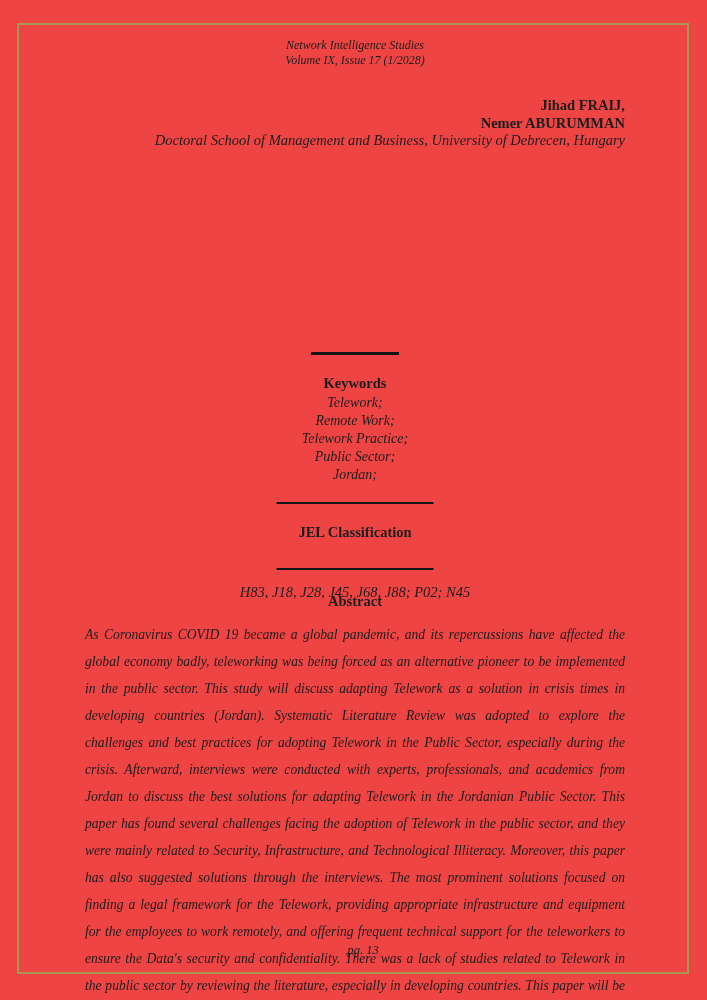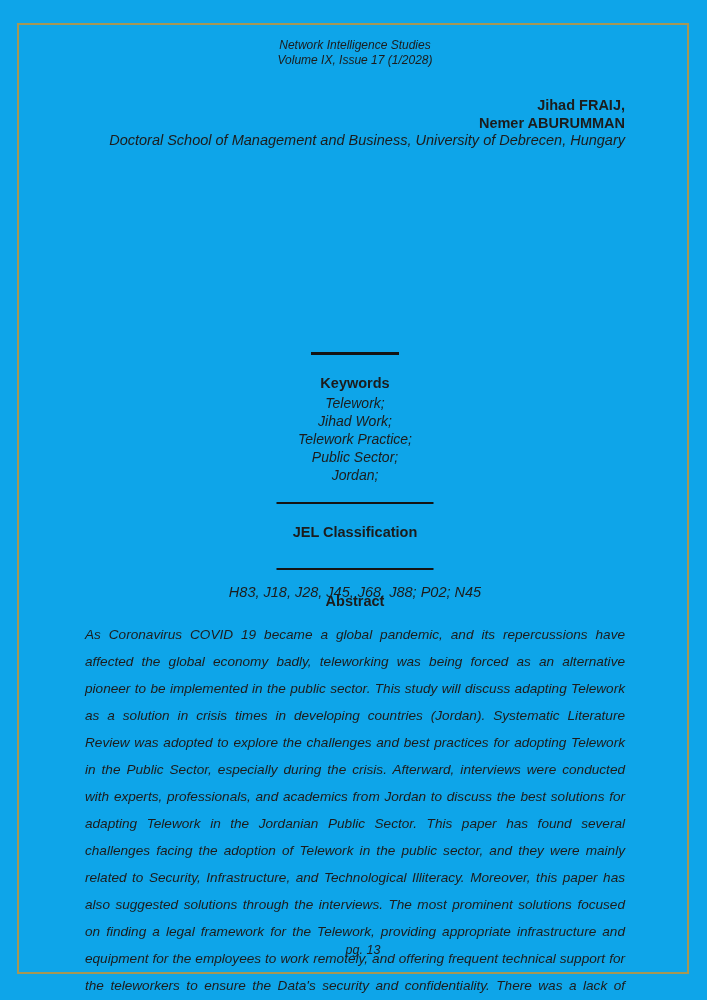--- a/index.html
+++ b/index.html
@@ -1,21 +1,21 @@
 <!DOCTYPE html>
 <html><head>
 <meta charset="utf-8">
 <style>
   html, body { margin: 0; padding: 0; background: #ffffff; }
   .page {
     position: relative;
     width: 707px;
     height: 1000px;
-    background: #0ea5e9;
-    font-family: Liberation Sans, sans-serif;
+    background: #ef4444;
+    font-family: Liberation Serif, serif;
     color: #1c1c1c;
     overflow: hidden;
   }
   .frame {
     position: absolute;
     left: 17px; top: 23px; right: 18px; bottom: 26px;
     border: 2px solid #a69754;
     pointer-events: none;
   }
   .content {
@@ -107,21 +107,21 @@
       <div class="author-name">Jihad FRAIJ,</div>
       <div class="author-name">Nemer ABURUMMAN</div>
       <div class="affiliation">Doctoral School of Management and Business, University of Debrecen, Hungary</div>
     </div>
 
 
     <div class="kw-rule-top"></div>
     <div class="kw-heading">Keywords</div>
     <div class="kw-list">
       <div>Telework;</div>
-      <div>Jihad Work;</div>
+      <div>Remote Work;</div>
       <div>Telework Practice;</div>
       <div>Public Sector;</div>
       <div>Jordan;</div>
     </div>
     <div class="kw-rule-bottom"></div>
 
     <div class="jel-heading">JEL Classification</div>
     <div class="jel-codes">H83, J18, J28, J45, J68, J88; P02; N45</div>
     <div class="jel-rule"></div>
 

